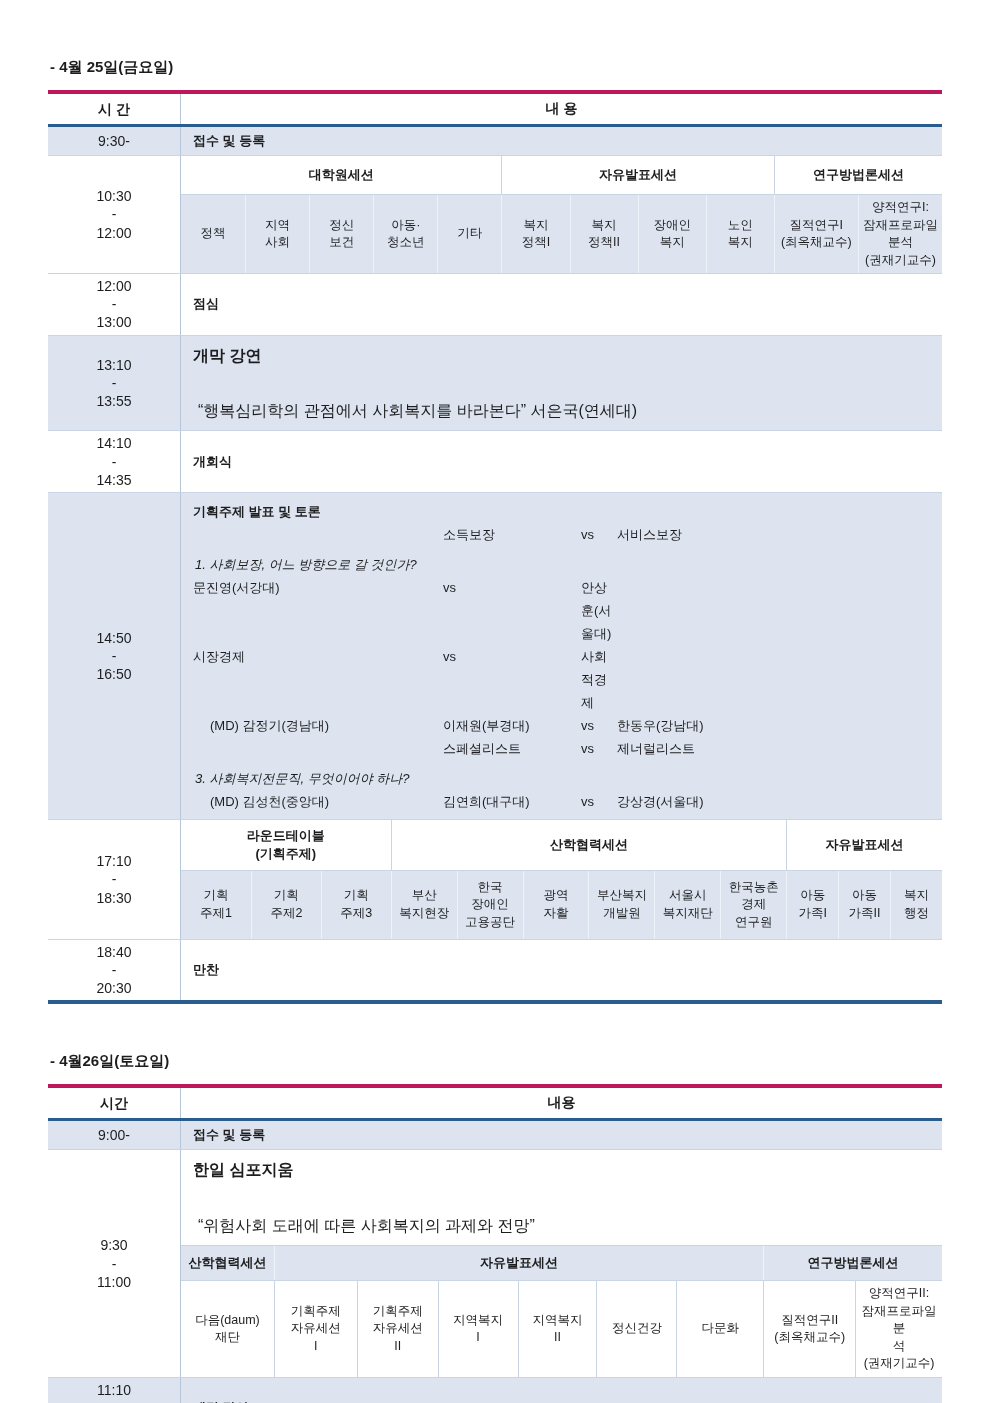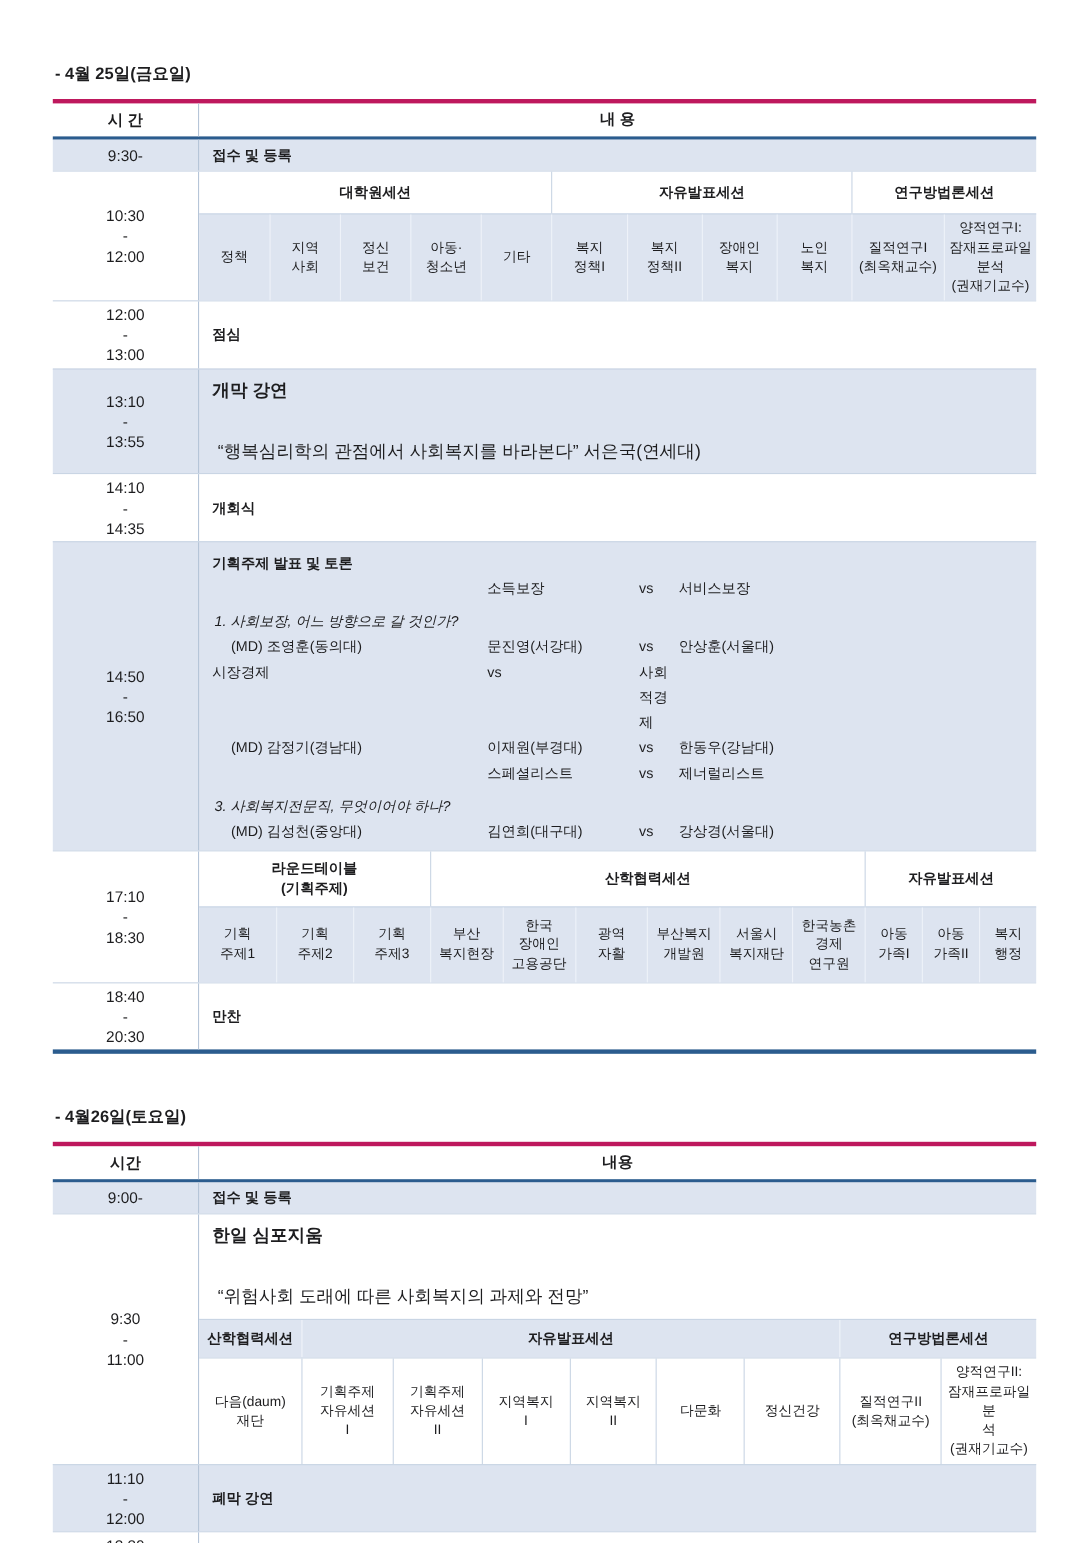--- a/index.html
+++ b/index.html
@@ -168,21 +168,20 @@
       <div class="content plenary">
         <div class="pl-title">기획주제 발표 및 토론</div>
 
         <div class="debate">
           <div class="q italic">1. 사회보장, 어느 방향으로 갈 것인가?</div>
           <div class="mid">소득보장</div>
           <div class="vs">vs</div>
           <div class="mid">서비스보장</div>
         </div>
         <div class="debate">
-          <div class="q md">(MD) 조영훈(동의대)</div>
           <div class="mid">문진영(서강대)</div>
           <div class="vs">vs</div>
           <div class="mid">안상훈(서울대)</div>
         </div>
 
         <div class="debate">
           <div class="mid">시장경제</div>
           <div class="vs">vs</div>
           <div class="mid">사회적경제</div>
         </div>
@@ -293,22 +292,22 @@
           <div class="gcell">기획주제
 자유세션
 I</div>
           <div class="gcell">기획주제
 자유세션
 II</div>
           <div class="gcell">지역복지
 I</div>
           <div class="gcell">지역복지
 II</div>
+          <div class="gcell">정신건강</div>
           <div class="gcell">다문화</div>
-          <div class="gcell">정신건강</div>
           <div class="gcell">질적연구II
 (최옥채교수)</div>
           <div class="gcell">양적연구II:
 잠재프로파일분
 석
 (권재기교수)</div>
         </div>
       </div>
     </div>
 

